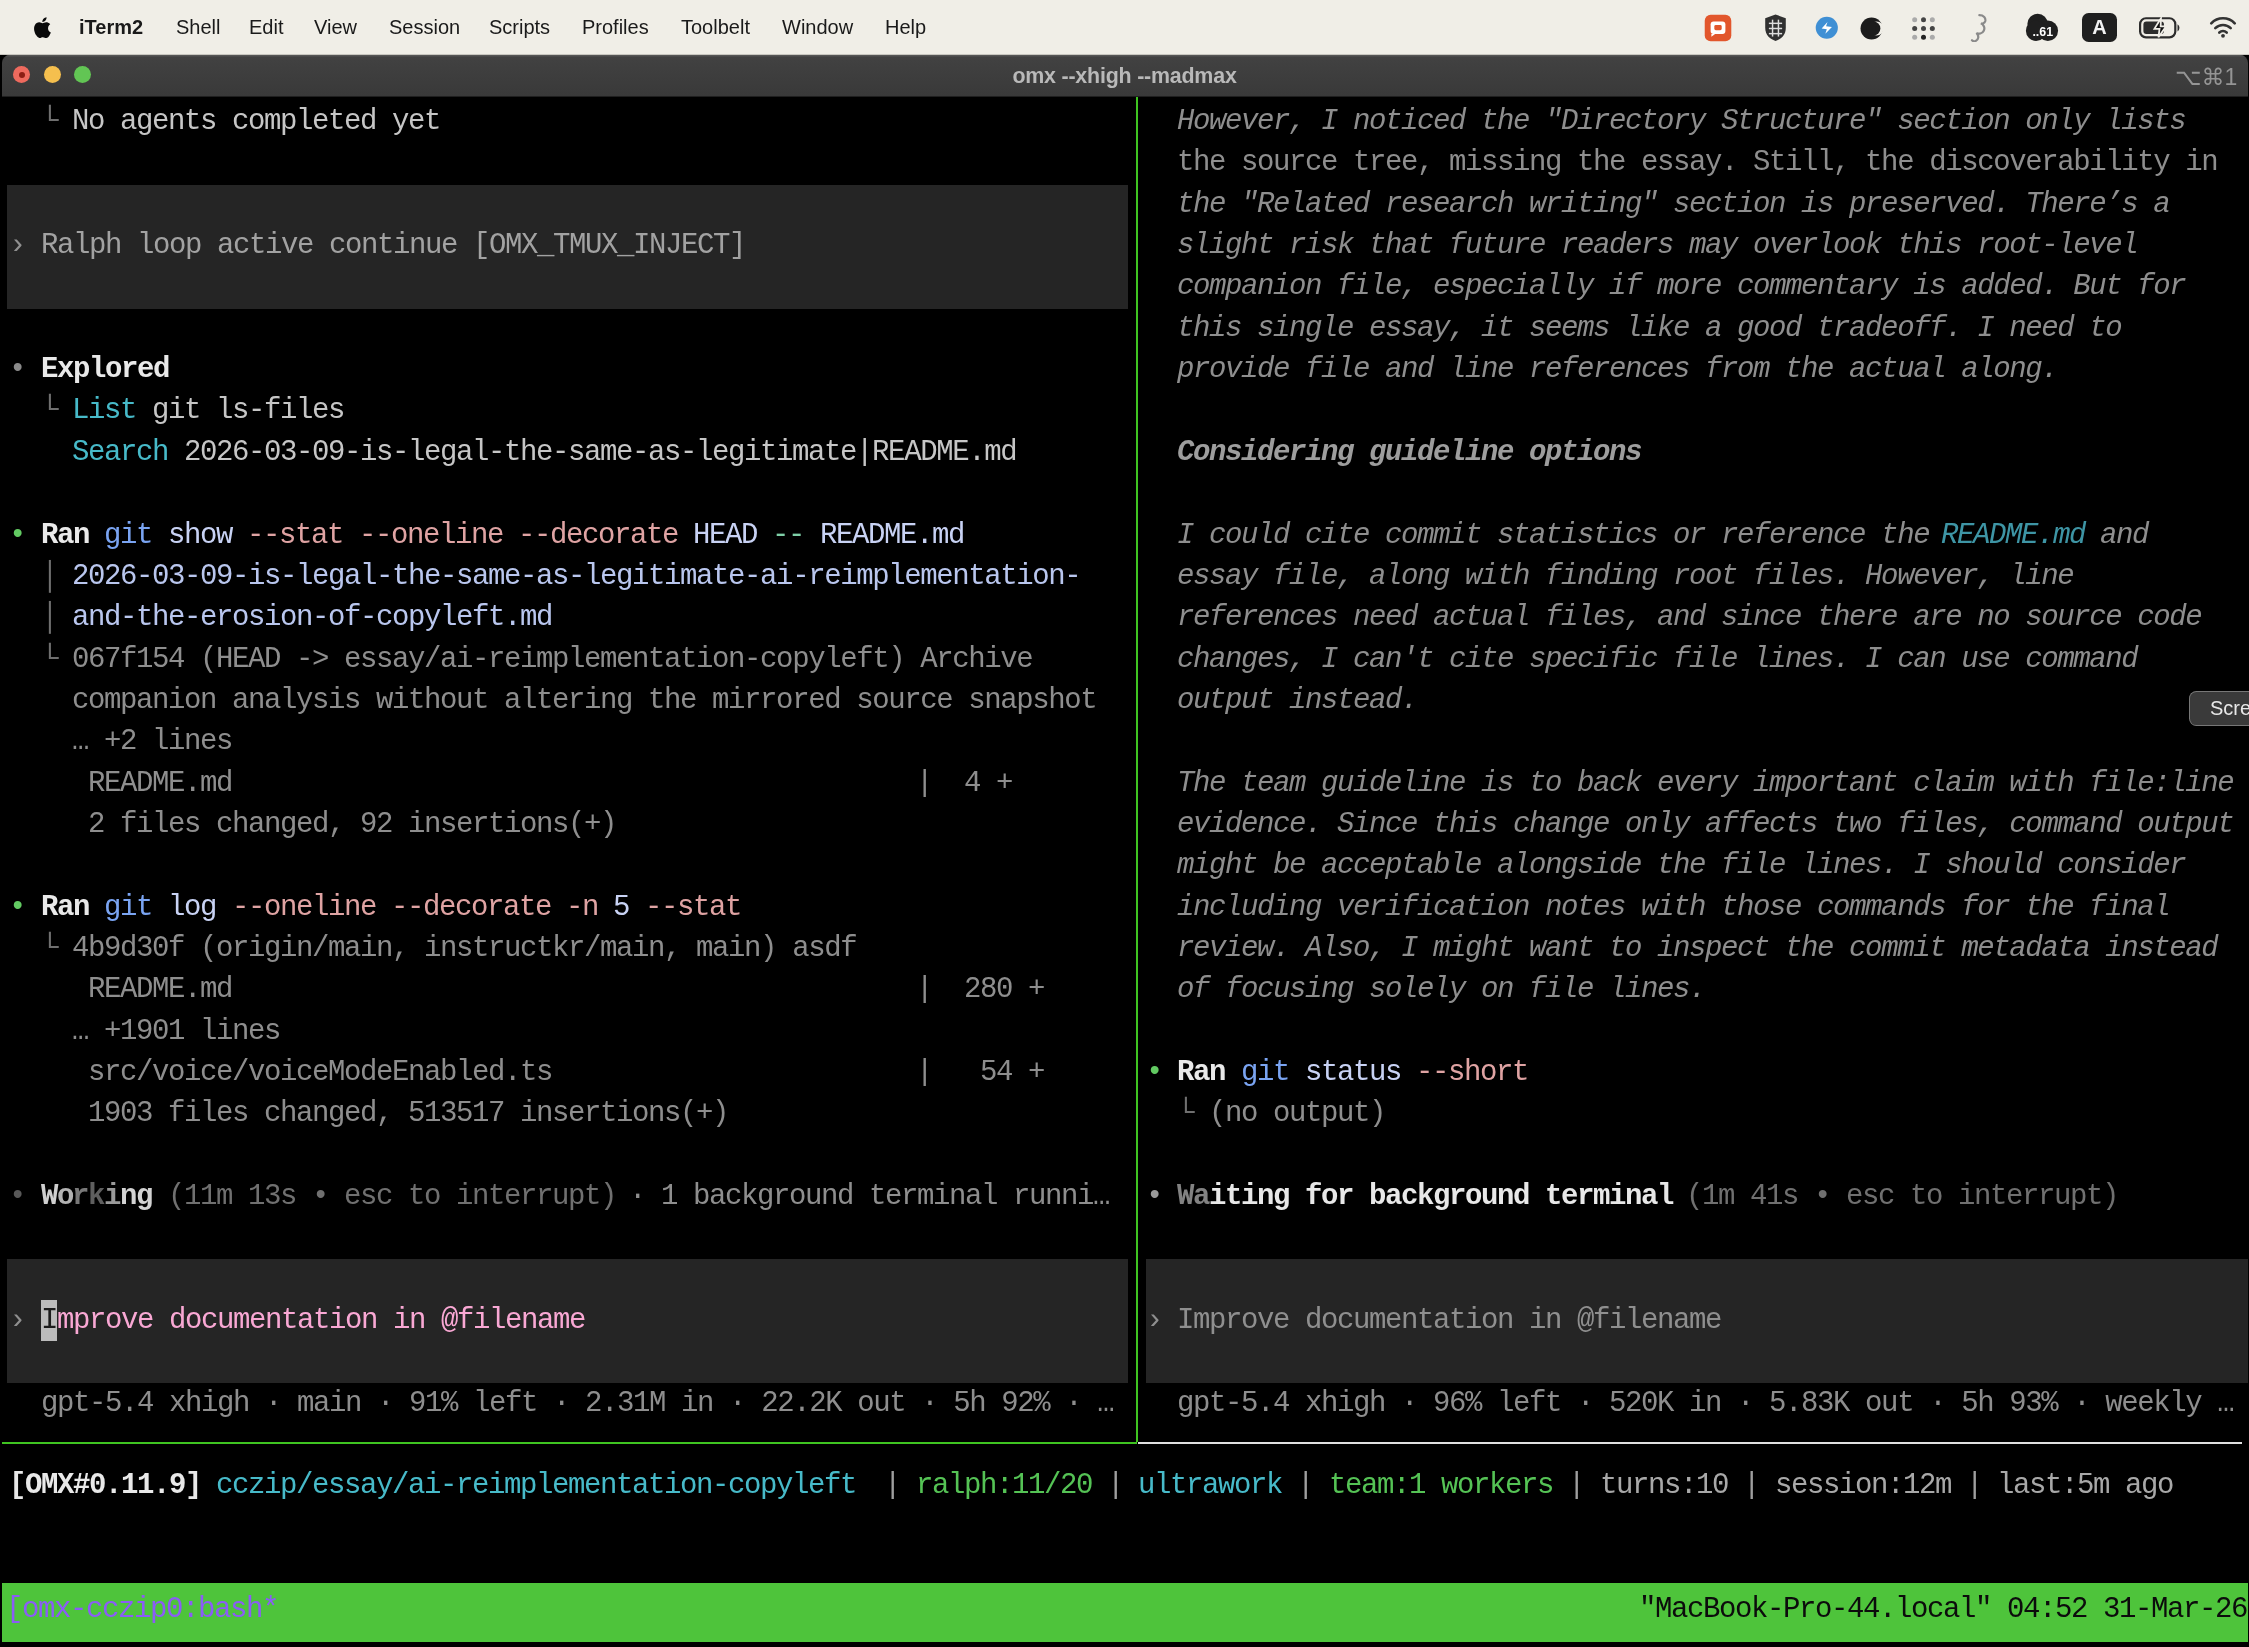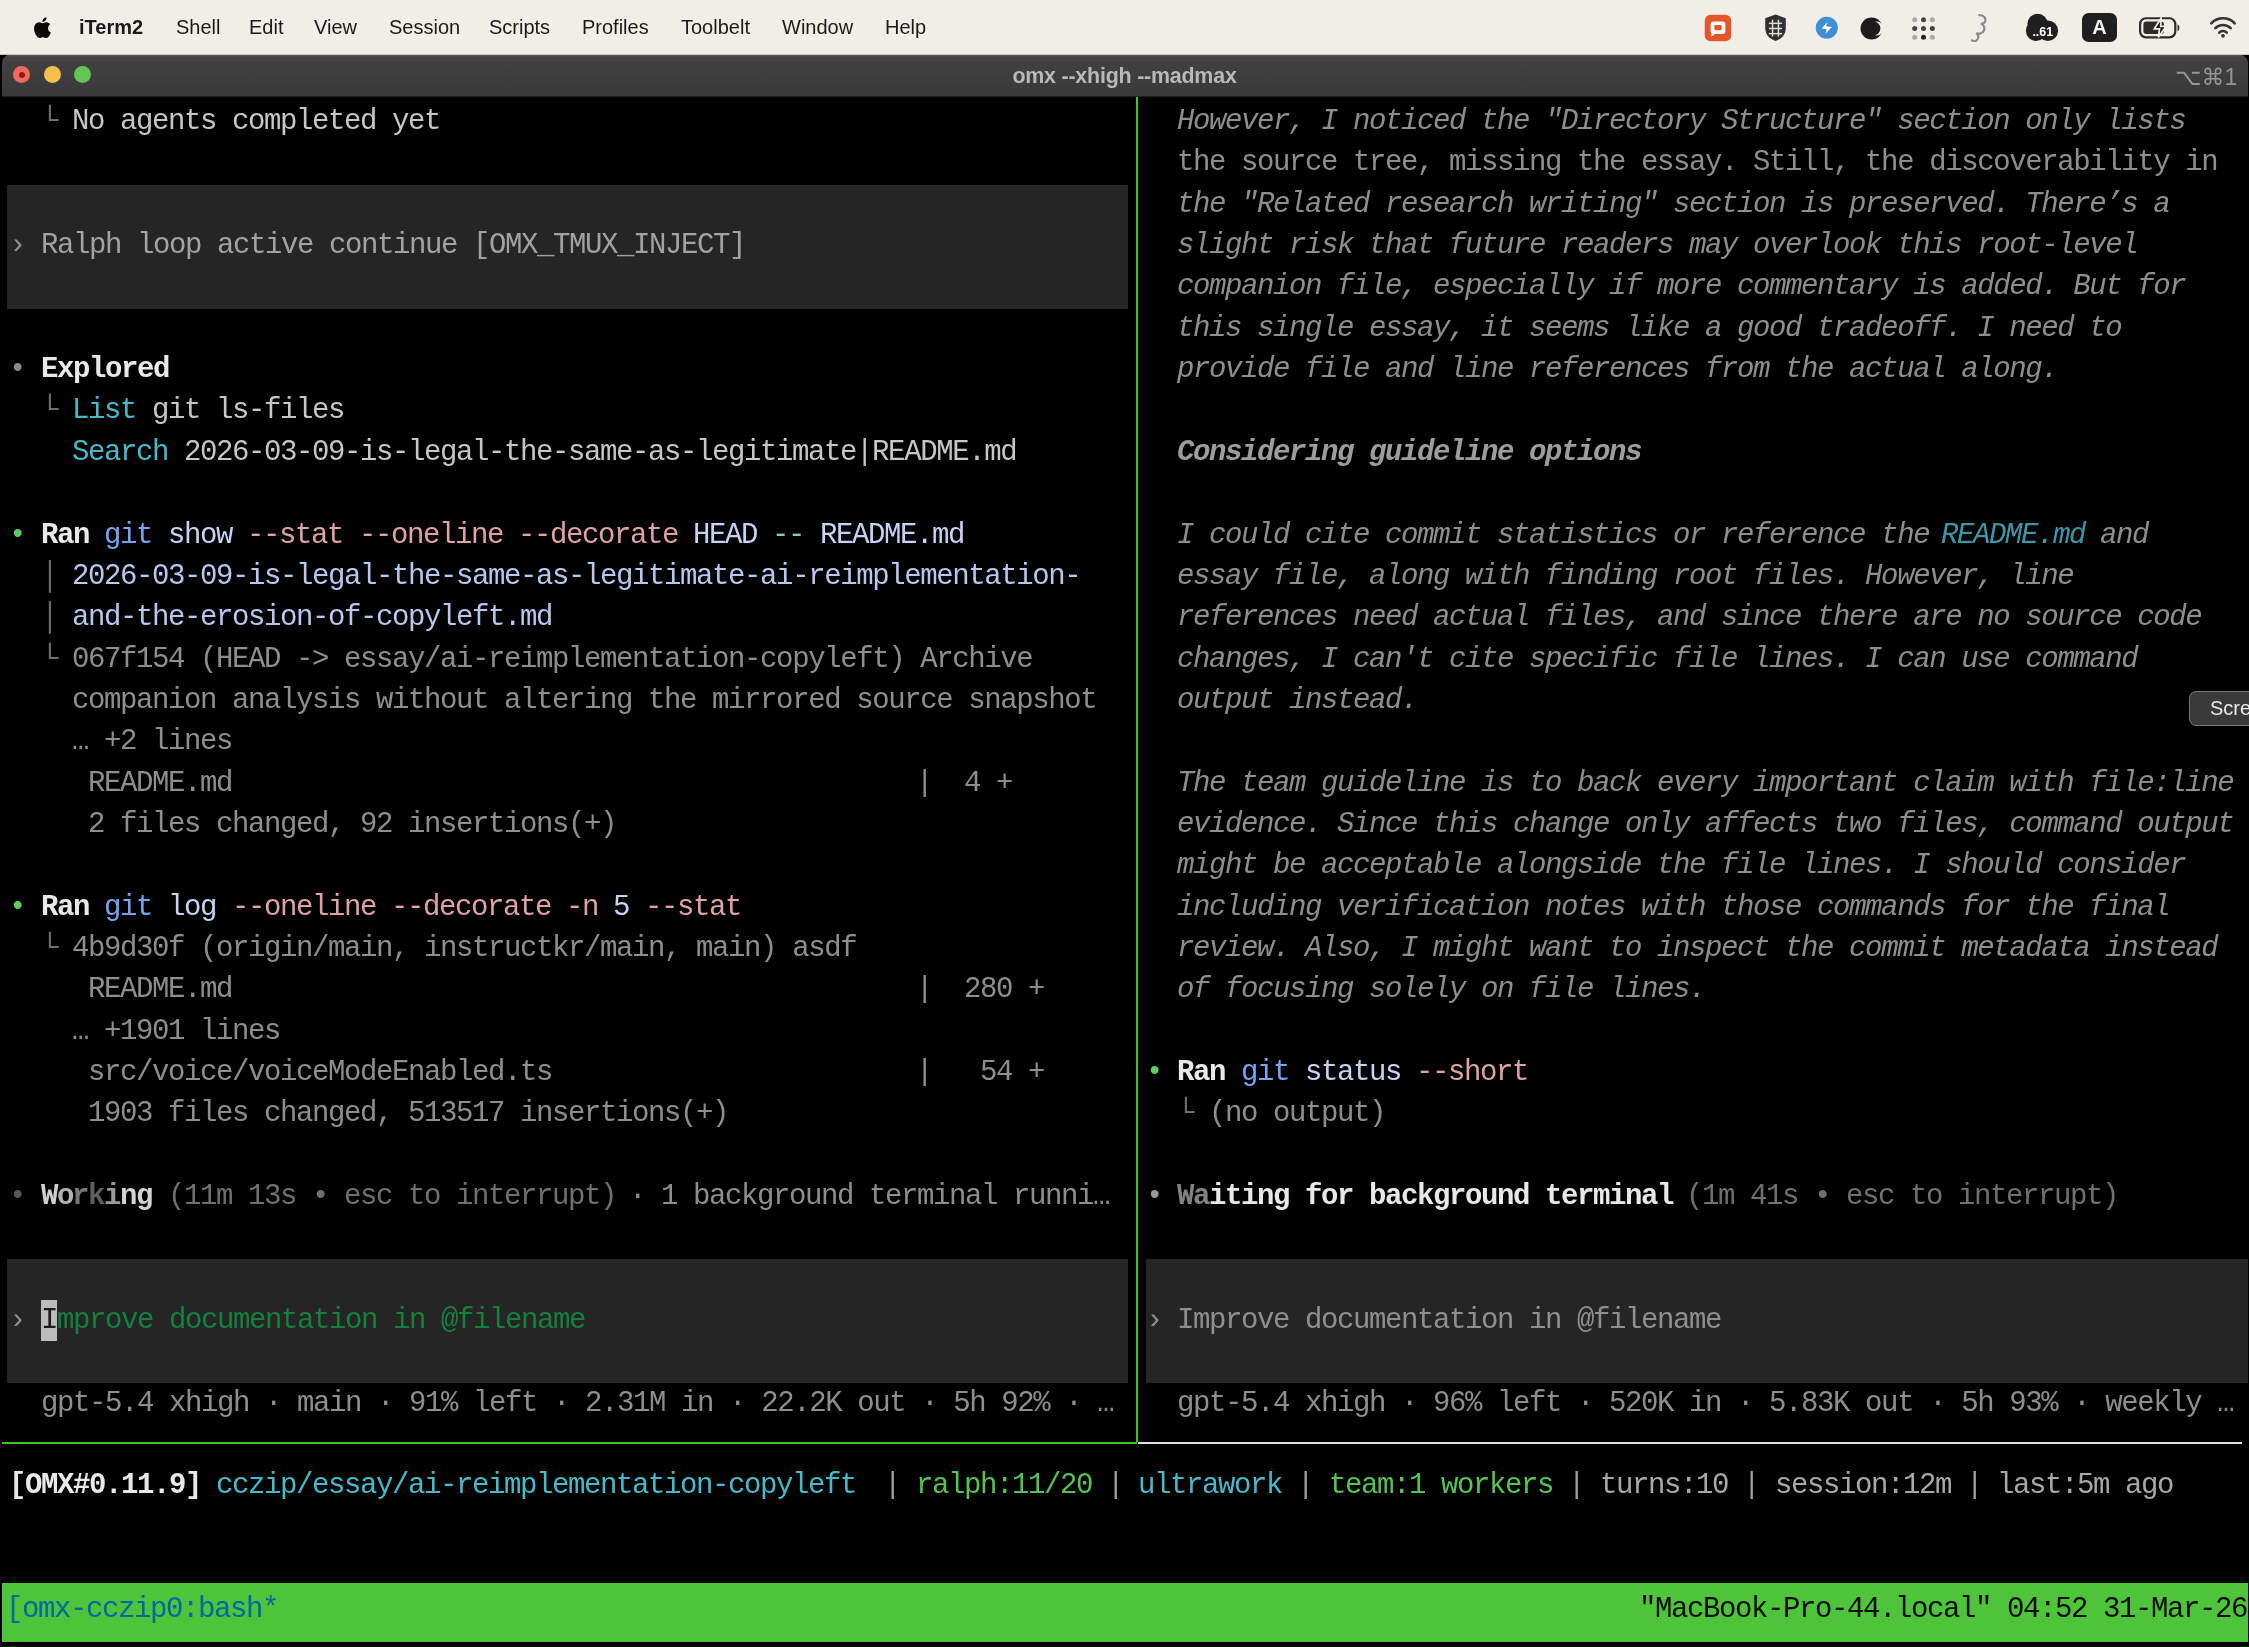--- a/index.html
+++ b/index.html
@@ -166,21 +166,21 @@
 <div class="t " style="left:41px;top:1176px;color:#cfcfcf;font-weight:bold">W</div>
 <div class="t " style="left:57px;top:1176px;color:#b2b2b2;font-weight:bold">o</div>
 <div class="t " style="left:72px;top:1176px;color:#787878;font-weight:bold">r</div>
 <div class="t " style="left:88px;top:1176px;color:#5f5f5f;font-weight:bold">k</div>
 <div class="t " style="left:104px;top:1176px;color:#9a9a9a;font-weight:bold">i</div>
 <div class="t " style="left:120px;top:1176px;color:#d2d2d2;font-weight:bold">ng</div>
 <div class="t " style="left:168px;top:1176px;color:#707070">(11m 13s • esc to interrupt)</div>
 <div class="t " style="left:629px;top:1176px;color:#8e8e8e">·</div>
 <div class="t " style="left:661px;top:1176px;color:#8e8e8e">1 background terminal runni…</div>
 <div class="t " style="left:8.9px;top:1300px;color:#8f8f8f">›</div>
-<div class="t " style="left:57px;top:1300px;color:#15803d">mprove documentation in @filename</div>
+<div class="t " style="left:57px;top:1300px;color:#f9a8d4">mprove documentation in @filename</div>
 <div class="t " style="left:41px;top:1383px;color:#8e8e8e">gpt-5.4 xhigh · main · 91% left · 2.31M in · 22.2K out · 5h 92% · …</div>
 <div class="t " style="left:8.9px;top:1465px;color:#e9e9e9;font-weight:bold">[OMX#0.11.9]</div>
 <div class="t " style="left:216px;top:1465px;color:#47bac9">cczip/essay/ai-reimplementation-copyleft</div>
 <div class="t " style="left:884px;top:1465px;color:#9f9f9f">|</div>
 <div class="t " style="left:916px;top:1465px;color:#55c355">ralph:11/20</div>
 <div class="t " style="left:1107px;top:1465px;color:#9f9f9f">|</div>
 <div class="t " style="left:1138px;top:1465px;color:#47bac9">ultrawork</div>
 <div class="t " style="left:1297px;top:1465px;color:#9f9f9f">|</div>
 <div class="t " style="left:1329px;top:1465px;color:#55c355">team:1 workers</div>
 <div class="t " style="left:1568px;top:1465px;color:#9f9f9f">|</div>
@@ -219,16 +219,16 @@
 <div class="t " style="left:1209px;top:1093px;color:#8e8e8e">(no output)</div>
 <div class="t " style="left:1146px;top:1176px;color:#9a9a9a">•</div>
 <div class="t " style="left:1177px;top:1176px;color:#828282;font-weight:bold">Wa</div>
 <div class="t " style="left:1209px;top:1176px;color:#e8e8e8;font-weight:bold">iting for background terminal</div>
 <div class="t " style="left:1686px;top:1176px;color:#707070">(1m 41s • esc to interrupt)</div>
 <div class="t " style="left:1146px;top:1300px;color:#8f8f8f">›</div>
 <div class="t " style="left:1177px;top:1300px;color:#8f8f8f">Improve documentation in @filename</div>
 <div class="t " style="left:1177px;top:1383px;color:#8e8e8e">gpt-5.4 xhigh · 96% left · 520K in · 5.83K out · 5h 93% · weekly …</div>
 
 <div style="position:absolute;left:1.5px;top:1583px;width:2246px;height:59px;background:#4ec43b;"></div>
-<div class="t" style="left:5.9px;top:1589px;color:#0369a1;text-align:right;">[omx-cczip0:bash*</div>
+<div class="t" style="left:5.9px;top:1589px;color:#8b5cf6;text-align:right;">[omx-cczip0:bash*</div>
 <div class="t" style="left:1639px;top:1589px;color:#0c0c0c;">"MacBook-Pro-44.local" 04:52 31-Mar-26</div>
 
 <div style="position:absolute;left:2189px;top:691px;width:61px;height:35px;background:#3a3a3a;border:1.5px solid #777;border-right:none;border-radius:7.4px 0 0 7.4px;color:#e8e8e8;font-size:20px;line-height:32px;padding-left:20px;font-family:'Liberation Sans',sans-serif;">Scre</div>
 
 </body></html>

